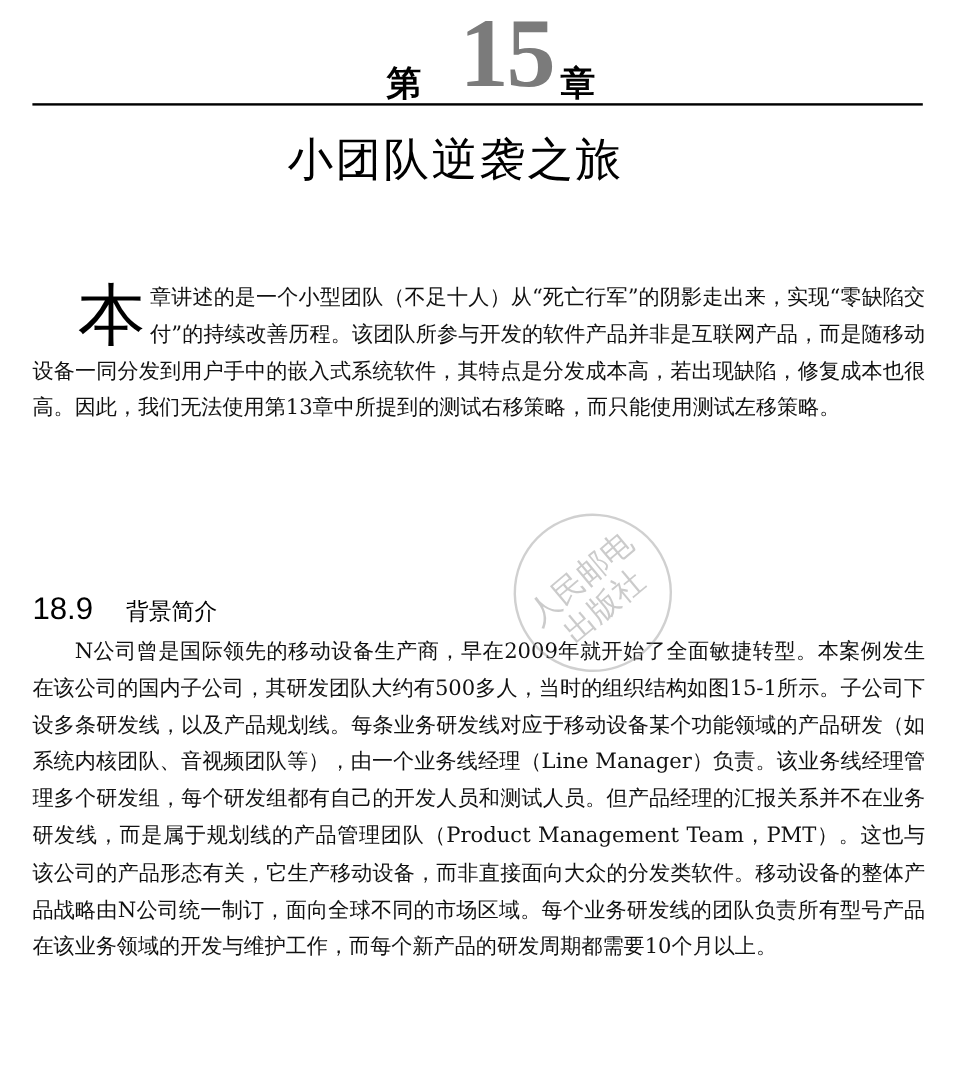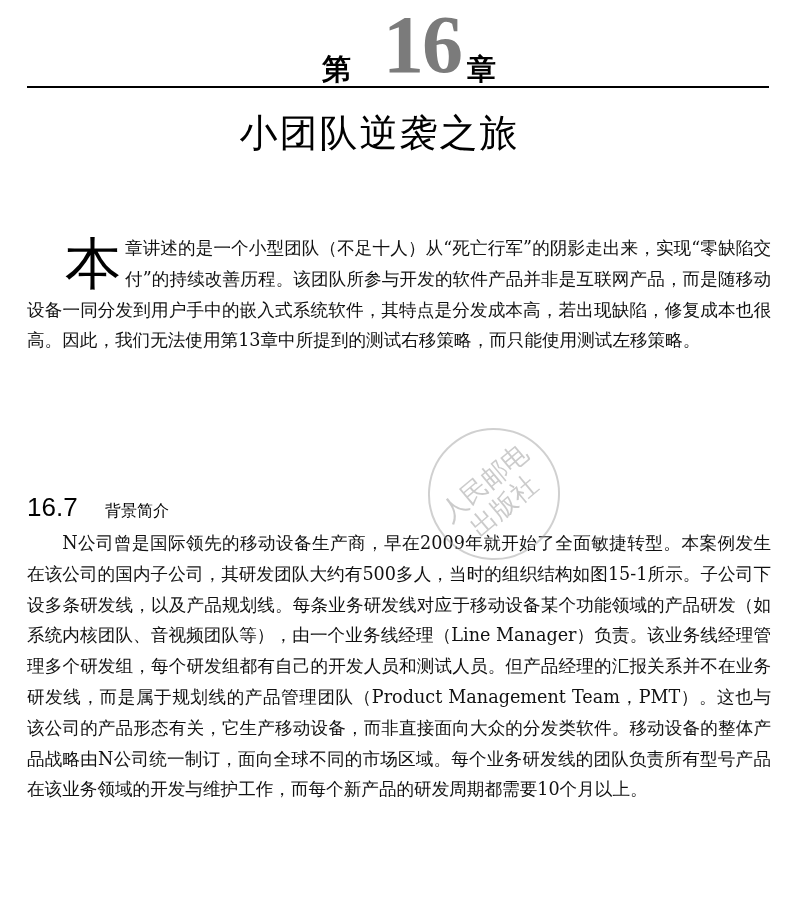--- a/index.html
+++ b/index.html
@@ -18,46 +18,46 @@
   .body-text { position:absolute; left:27px; width:744px; font-size:17.6px; line-height:30.8px;
                text-align:justify; }
   .body-text p { margin:0; }
   .p-intro { top:233px; }
   .dropcap { float:left; font-family:"DejaVu Sans", sans-serif; font-size:56px; line-height:54px;
              margin:4px 4px 0 38px; color:#000; }
   .p-indent { text-indent:2em; }
   .sec-head { position:absolute; left:27px; top:492px; font-family:"Liberation Sans", sans-serif;
               font-size:26px; color:#000; }
   .sec-head .num { display:inline-block; width:78px; }
-  .sec-head .txt { font-family:"DejaVu Sans", sans-serif; font-size:16px; }
+  .sec-head .txt { font-family:"DejaVu Sans", sans-serif; font-size:19px; }
   .p-sec { top:528px; }
   .stamp { position:absolute; left:428px; top:428px; width:128px; height:128px; border-radius:50%;
            border:2px solid rgba(150,150,150,0.45); color:rgba(140,140,140,0.45);
            font-family:"DejaVu Sans", sans-serif; font-size:26px; transform:rotate(-40deg);
            display:flex; align-items:center; justify-content:center; text-align:center; line-height:30px;
            pointer-events:none; }
 </style>
 </head>
 <body>
 
 <div class="chapter-head">
   <span class="ch-word ch-pre">第</span>
-  <span class="ch-num">16</span>
+  <span class="ch-num">15</span>
   <span class="ch-word ch-post">章</span>
 </div>
 
 <div class="chapter-title">小团队逆袭之旅</div>
 
 <div class="body-text p-intro">
   <p>
     <span class="dropcap">本</span><span>章讲述的是一个小型团队（不足十人）从“死亡行军”的阴影走出来，实现“零缺陷交付”的持续改善历程。该团队所参与开发的软件产品并非是互联网产品，而是随移动设备一同分发到用户手中的嵌入式系统软件，其特点是分发成本高，若出现缺陷，修复成本也很高。因此，我们无法使用第13章中所提到的测试右移策略，而只能使用测试左移策略。</span>
   </p>
 </div>
 
 <div class="sec-head">
-  <span class="num">16.7</span><span class="txt">背景简介</span>
+  <span class="num">18.9</span><span class="txt">背景简介</span>
 </div>
 
 <div class="body-text p-sec">
   <p class="p-indent">N公司曾是国际领先的移动设备生产商，早在2009年就开始了全面敏捷转型。本案例发生在该公司的国内子公司，其研发团队大约有500多人，当时的组织结构如图15-1所示。子公司下设多条研发线，以及产品规划线。每条业务研发线对应于移动设备某个功能领域的产品研发（如系统内核团队、音视频团队等），由一个业务线经理（Line Manager）负责。该业务线经理管理多个研发组，每个研发组都有自己的开发人员和测试人员。但产品经理的汇报关系并不在业务研发线，而是属于规划线的产品管理团队（Product Management Team，PMT）。这也与该公司的产品形态有关，它生产移动设备，而非直接面向大众的分发类软件。移动设备的整体产品战略由N公司统一制订，面向全球不同的市场区域。每个业务研发线的团队负责所有型号产品在该业务领域的开发与维护工作，而每个新产品的研发周期都需要10个月以上。</p>
 </div>
 
 <div class="stamp">人民邮电出版社</div>
 
 </body></html>

